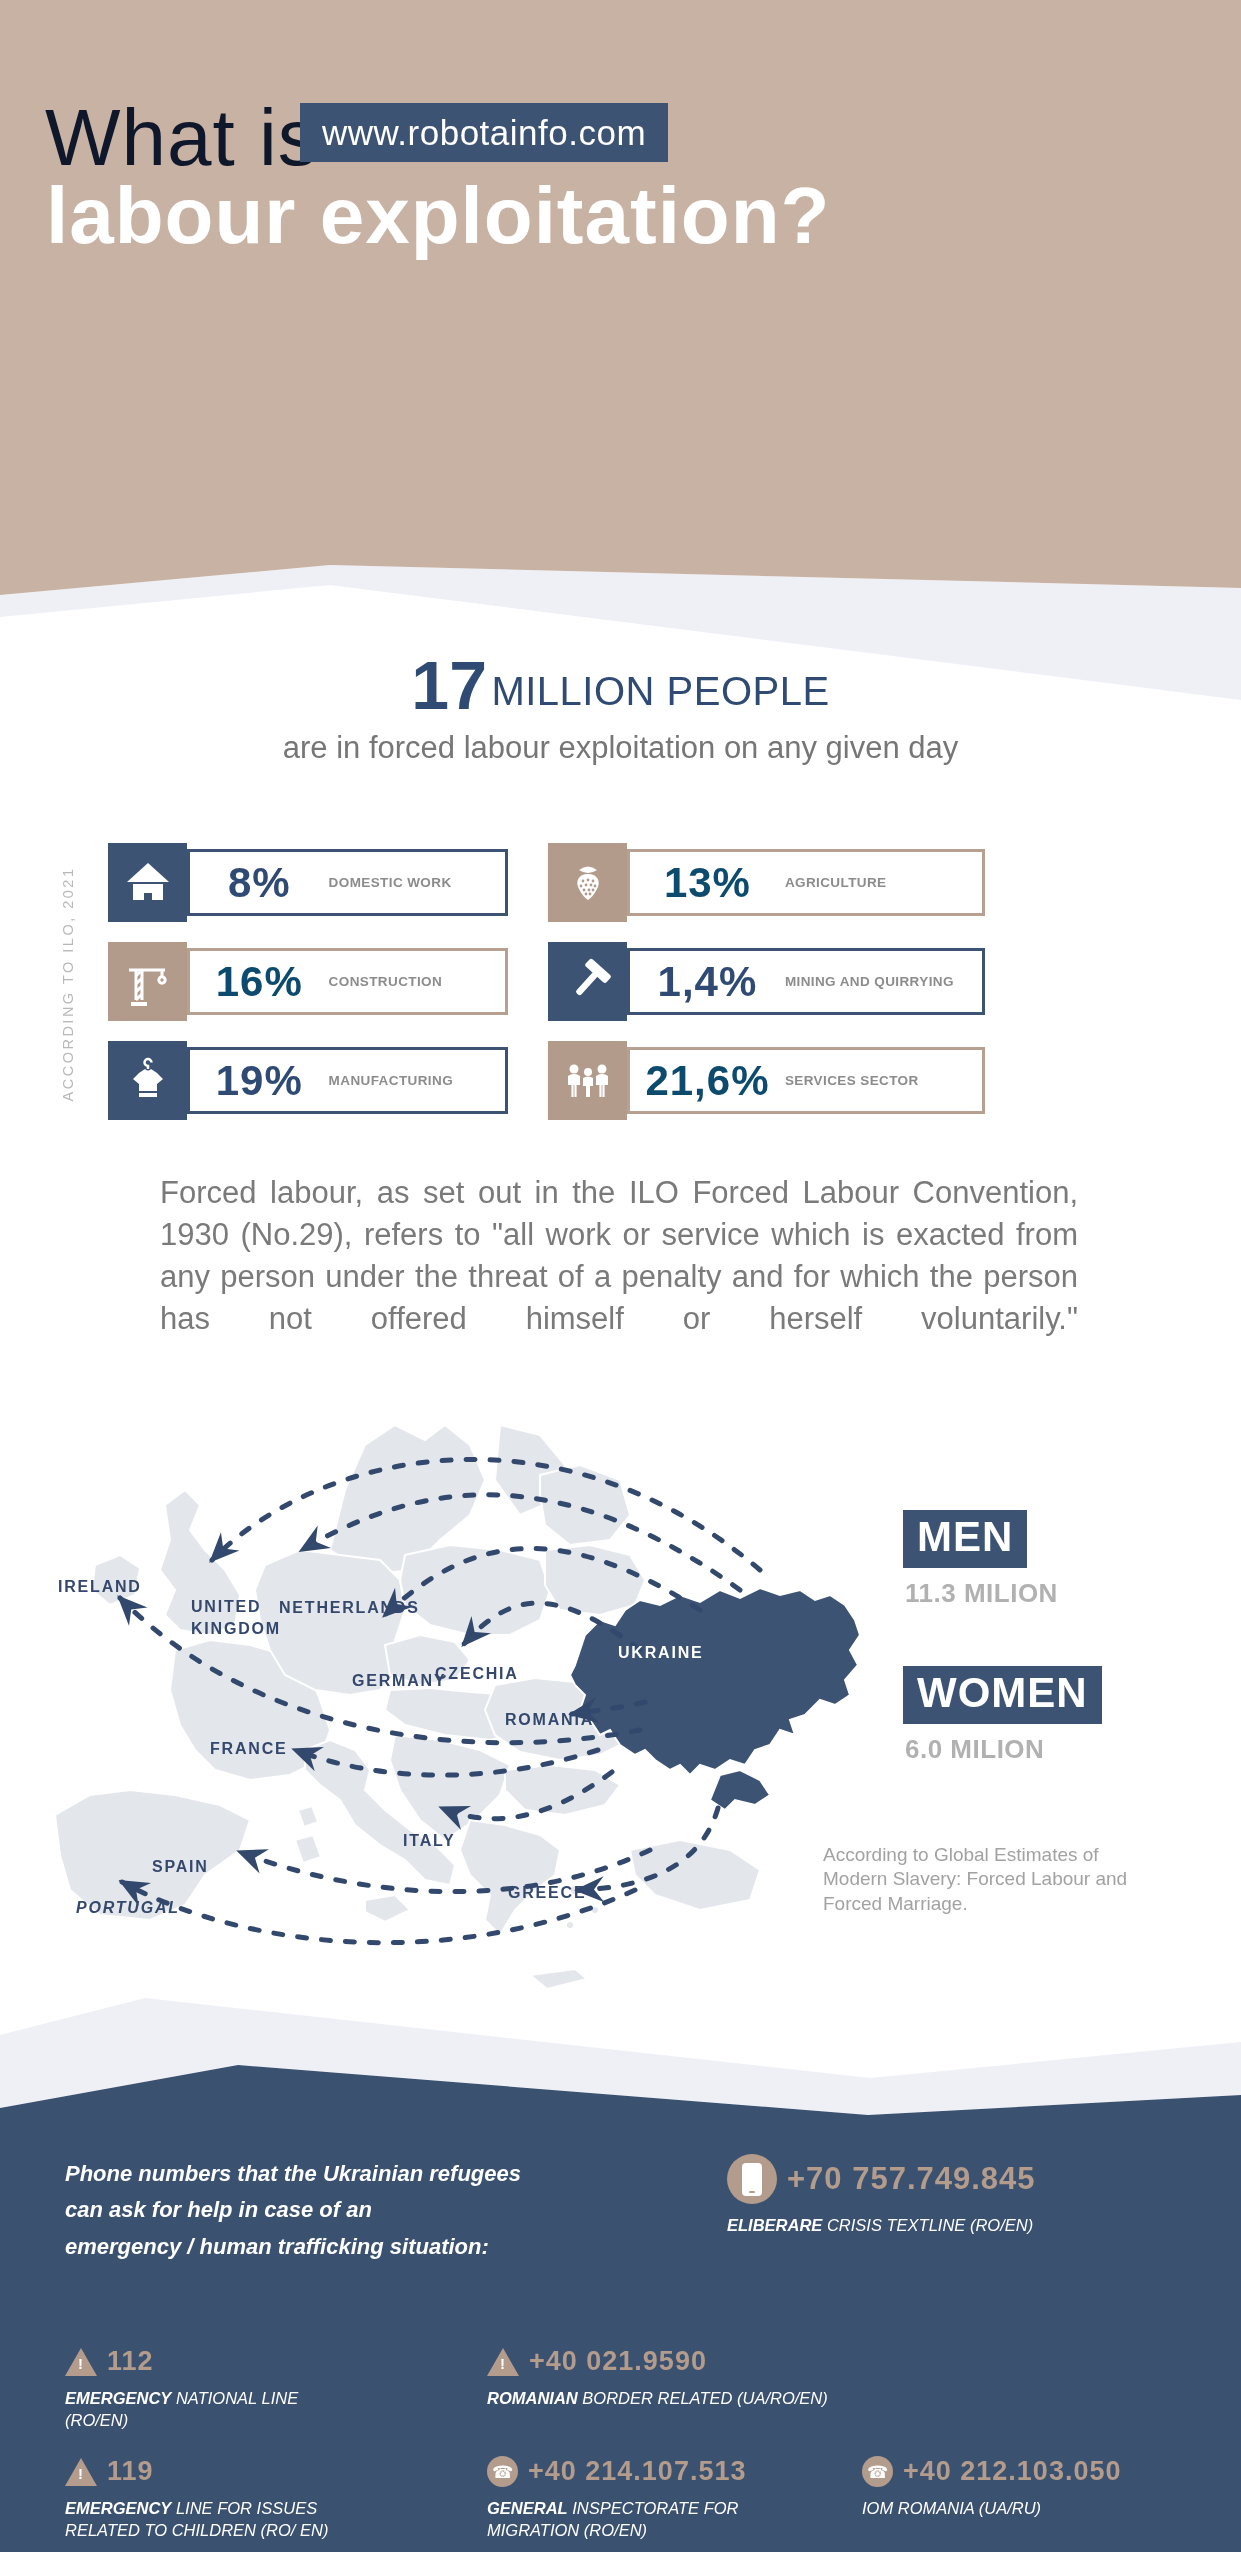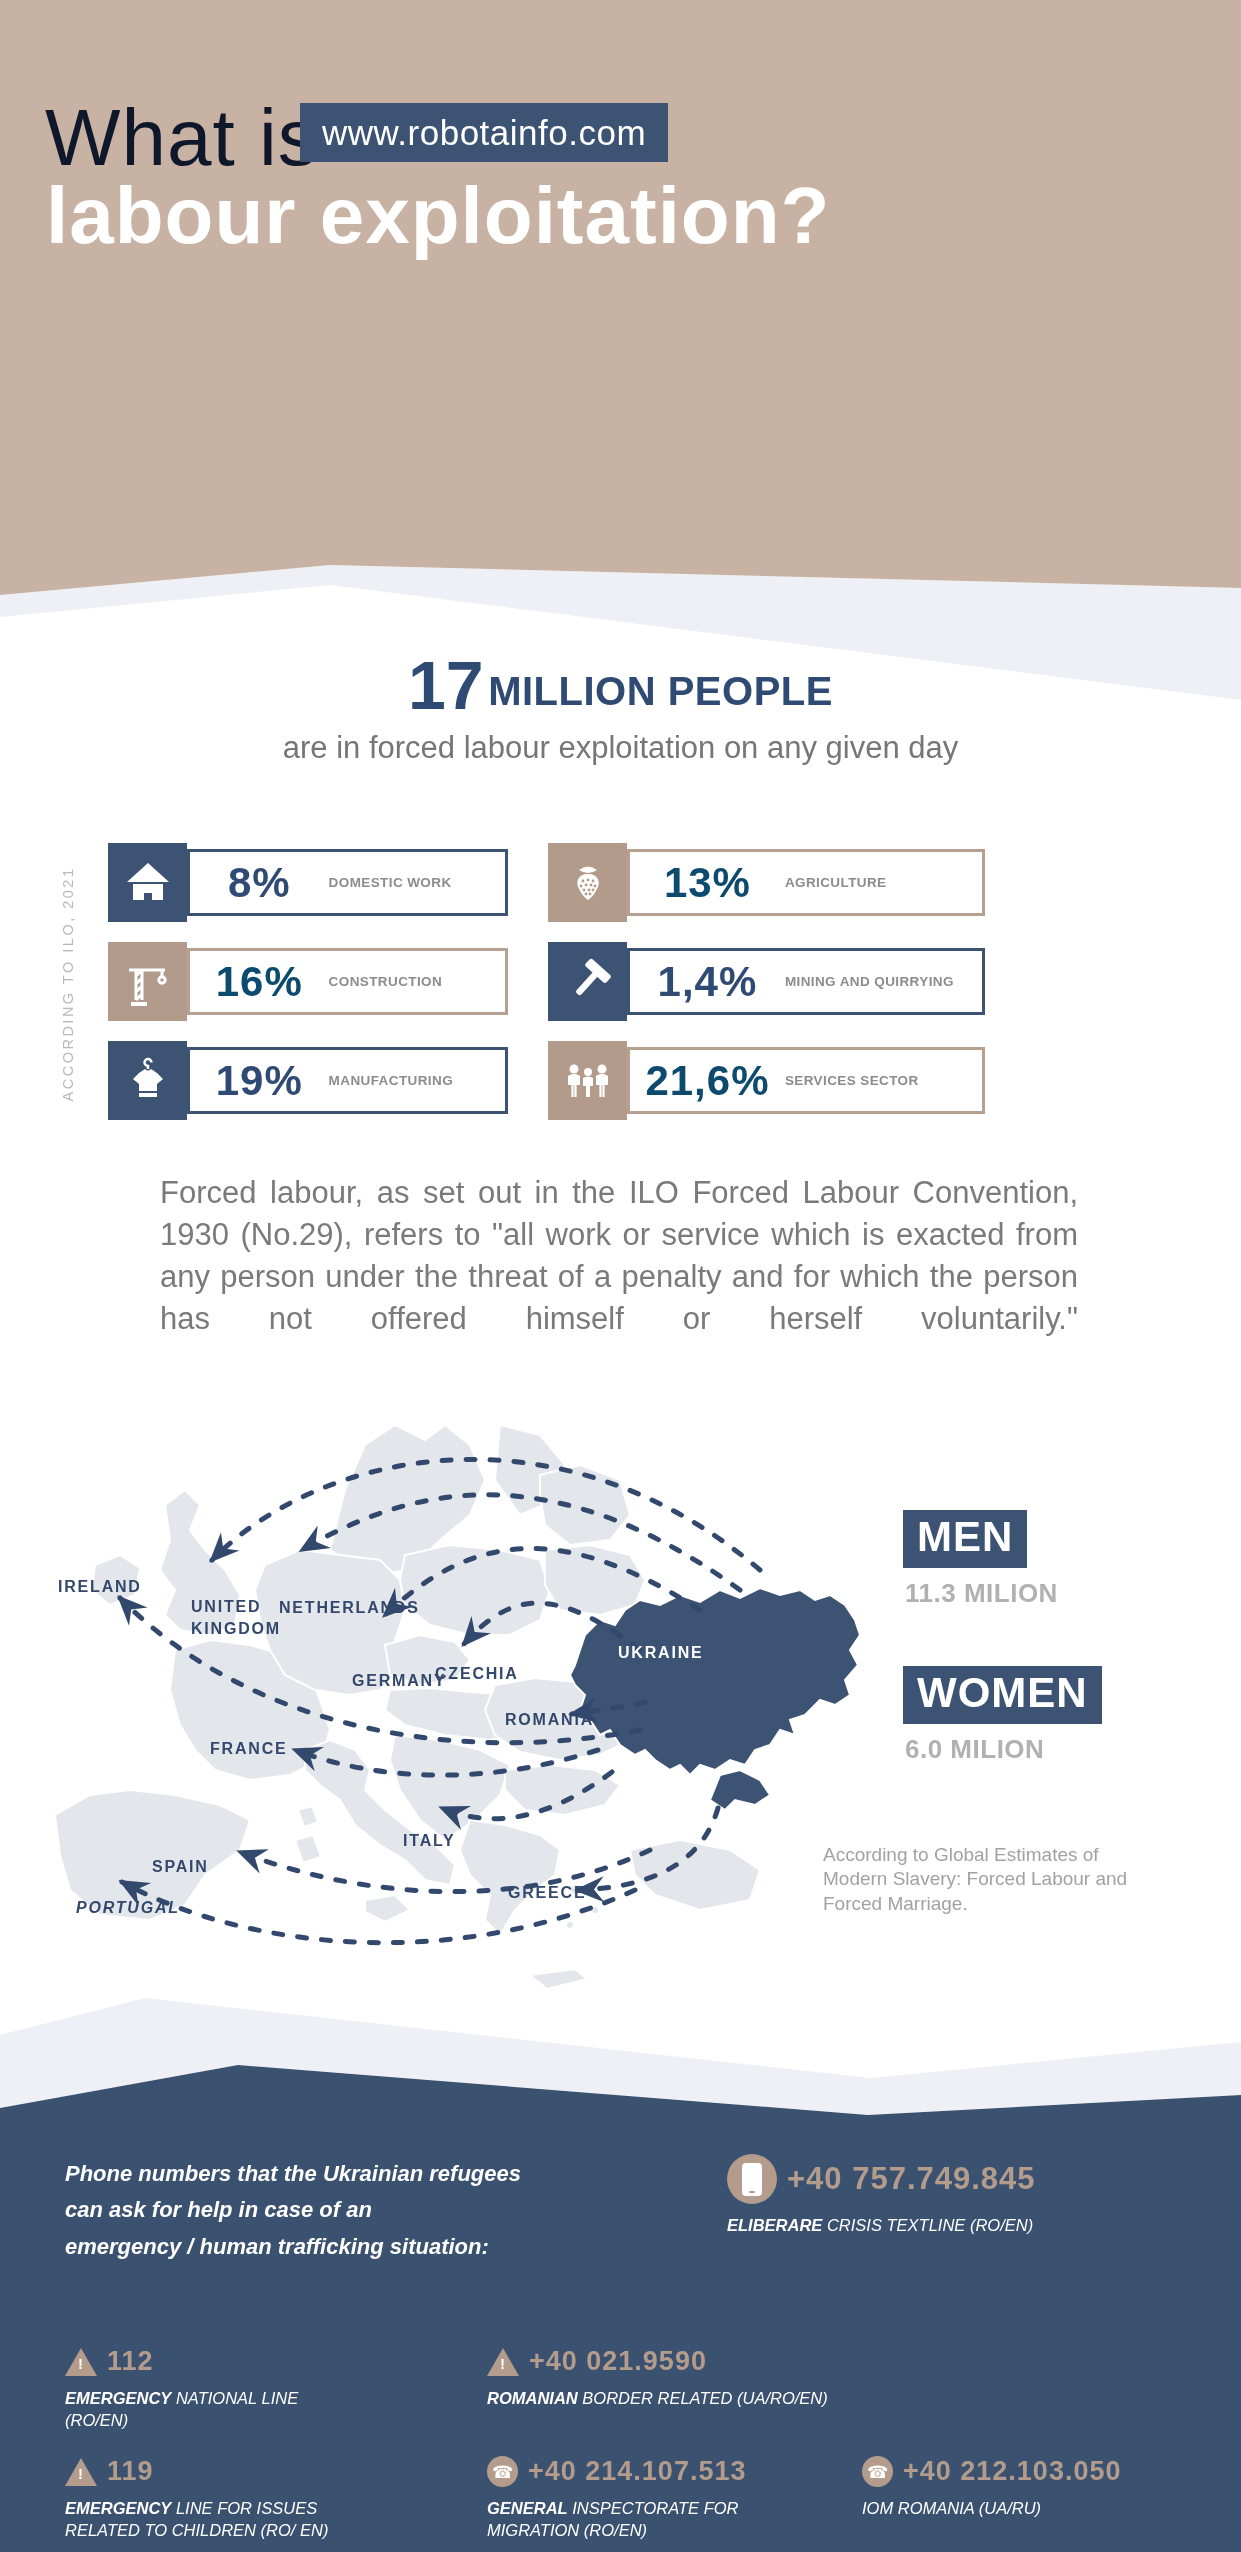--- a/index.html
+++ b/index.html
@@ -10,21 +10,21 @@
     clip-path:polygon(0 595px,330px 565px,100% 588px,100% 700px,330px 585px,0 617px);}
   .header-beige{position:absolute;top:0;left:0;width:1241px;height:600px;background:#c8b2a4;
     clip-path:polygon(0 0,100% 0,100% 588px,330px 565px,0 595px);}
   .title1{position:absolute;left:45px;top:92px;font-size:80px;color:#0f172a;letter-spacing:1px;}
   .title2{position:absolute;left:46px;top:170px;font-size:80px;font-weight:bold;color:#fff;letter-spacing:1px;}
   .site-box{position:absolute;left:300px;top:103px;width:368px;height:59px;background:#3d5373;
     display:flex;align-items:center;justify-content:center;color:#fff;font-size:35px;letter-spacing:.5px;text-align:center;}
   
   .headline{position:absolute;left:0;top:646px;width:1241px;text-align:center;color:#2f4b74;}
   .headline .num{font-size:68px;font-weight:bold;vertical-align:-4px;}
-  .headline .unit{font-size:40px;font-weight:bold;letter-spacing:.5px;}
+  .headline .unit{font-size:40px;font-weight:normal;letter-spacing:.5px;}
   .subtitle{position:absolute;left:0;top:730px;width:1241px;text-align:center;color:#767676;font-size:31px;}
   
   .ilo-note{position:absolute;left:-62px;top:976px;width:260px;text-align:center;
     transform:rotate(-90deg);color:#b8b8b8;font-size:14.5px;letter-spacing:2.5px;}
   .sectors{position:absolute;left:108px;top:843px;display:grid;
     grid-template-columns:400px 437px;grid-template-rows:repeat(3,79px);
     grid-auto-flow:column;column-gap:40px;row-gap:20px;}
   .sector-row{display:flex;height:79px;}
   .sector-icon{width:79px;height:79px;flex:0 0 79px;display:flex;align-items:center;justify-content:center;}
   .sector-box{flex:1;margin:6px 0;display:flex;align-items:center;background:#fff;}
@@ -282,21 +282,21 @@
       <div>Phone numbers that the Ukrainian refugees</div>
       <div>can ask for help in case of an</div>
       <div>emergency / human trafficking situation:</div>
     </div>
 
     <div class="contact big" style="left:727px;top:94px;">
       <div class="numrow">
         <span class="mob-circle">
             <span class="mob-phone"></span>
           </span>
-        <span class="number">+40 757.749.845</span>
+        <span class="number">+70 757.749.845</span>
       </div>
       <div class="desc">
         <b>ELIBERARE</b><span> CRISIS TEXTLINE (RO/EN)</span>
       </div>
     </div>
 
     <div class="contact" style="left:65px;top:286px;width:280px;">
       <div class="numrow">
         <span class="warn-tri">
             <span>!</span>

